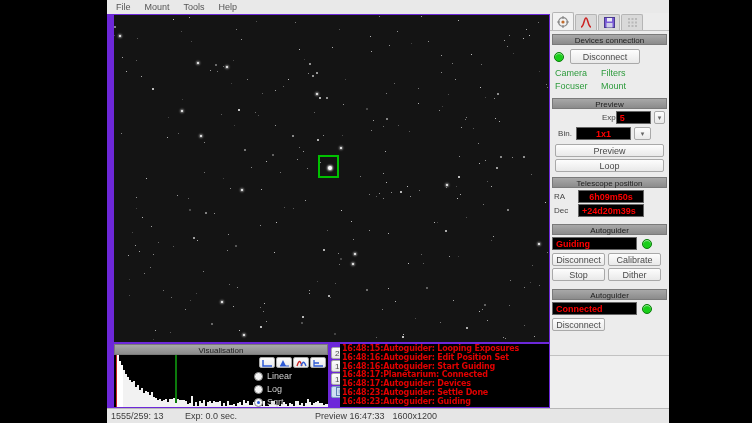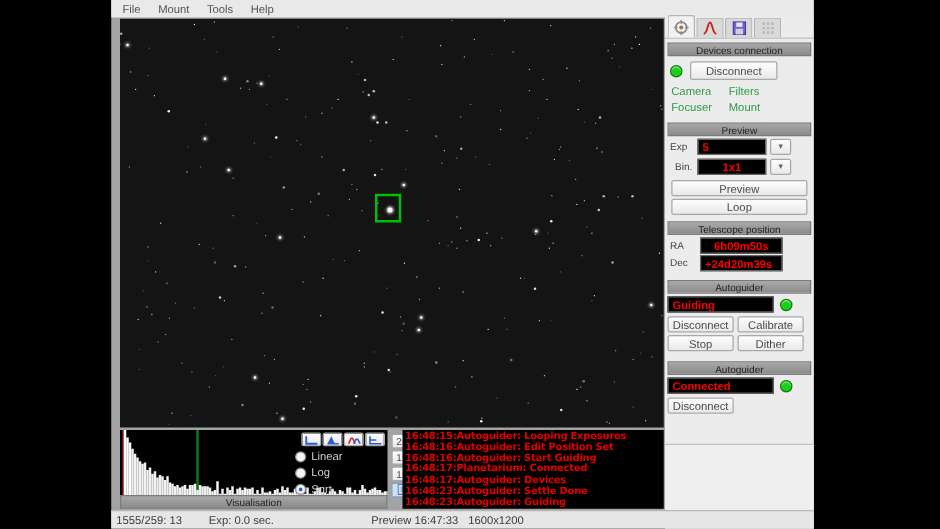--- a/index.html
+++ b/index.html
@@ -1,19 +1,19 @@
 <!DOCTYPE html>
 <html><head>
 <meta charset="utf-8">
 <style>
   * { margin:0; padding:0; box-sizing:border-box; }
   html,body { width:752px; height:423px; background:#000; overflow:hidden;
     font-family:"Liberation Sans", sans-serif; }
   #stage { position:relative; width:752px; height:423px; background:#000; }
-  #app { position:absolute; left:89px; top:0; width:562px; height:423px; background:#a3a3a3; }
+  #app { position:absolute; left:107px; top:0; width:562px; height:423px; background:#6d28d9; }
 
   
   .menubar { height:14px; display:flex; align-items:center; gap:14px; padding-left:9px;
     background:#e9e9e9; font-size:9px; color:#555; }
   .menubar span { cursor:default; }
 
   
   #image-area { position:absolute; left:7px; top:15px; width:435px; height:327px;
     background:#141414; overflow:hidden; }
   .star { position:absolute; background:#fff; border-radius:50%; }
@@ -432,21 +432,21 @@
         <button class="btn" style="width:70px;height:15px;">Disconnect</button>
       </div>
       <div class="dev-links">
         <span>Camera</span>
         <span>Filters</span>
         <span>Focuser</span>
         <span>Mount</span>
       </div>
 
       <div class="section-header" style="margin-top:5px;">Preview</div>
-      <div class="row" style="margin-top:2px;">
+      <div class="row" style="margin-top:2px;margin-left:48px;">
         <span style="width:22px;">Exp</span>
         <div class="field" style="width:55px;">5</div>
         <button class="btn drop">▾</button>
       </div>
       <div class="row" style="margin-top:3px;">
         <span style="width:22px;text-align:center;">Bin.</span>
         <div class="field" style="width:55px;text-align:center;">1x1</div>
         <button class="btn drop">▾</button>
       </div>
       <button class="btn wide-btn" style="margin-top:4px;">Preview</button>
@@ -482,20 +482,21 @@
         <div class="led"></div>
       </div>
       <div class="row" style="margin-top:3px; padding:0 2px;">
         <button class="btn half-btn">Disconnect</button>
       </div>
 
       <div class="sb-divider"></div>
     </div>
 
     <div id="vis-panel">
+      <div id="vis-title">Visualisation</div>
       <div id="histo">
         <div id="histo-red-line"></div>
         <div id="histo-green-line"></div>
         <div class="hbar" style="left: 3px; height: 52px; opacity: 1;"></div>
           <div class="hbar" style="left: 5px; height: 46.5px; opacity: 1;"></div>
           <div class="hbar" style="left: 7px; height: 41.6px; opacity: 1;"></div>
           <div class="hbar" style="left: 9px; height: 37.3px; opacity: 0.95;"></div>
           <div class="hbar" style="left: 11px; height: 33.3px; opacity: 0.95;"></div>
           <div class="hbar" style="left: 13px; height: 29.8px; opacity: 0.95;"></div>
           <div class="hbar" style="left: 15px; height: 26.7px; opacity: 0.95;"></div>
@@ -630,21 +631,20 @@
           <div class="radio-row">
             <div class="radio"></div>
             <span>Log</span>
           </div>
           <div class="radio-row">
             <div class="radio checked"></div>
             <span>Sqrt</span>
           </div>
         </div>
       </div>
-      <div id="vis-title">Visualisation</div>
     </div>
 
     <div id="zoom-col">
       <button class="btn zoom-btn">2:1</button>
       <button class="btn zoom-btn">1:1</button>
       <button class="btn zoom-btn">1:2</button>
       <button class="btn zoom-btn pressed">
         <svg width="10" height="9" viewBox="0 0 10 9">
           <rect x="0.5" y="0.5" width="9" height="8" fill="none" stroke="#5b7fb5"></rect>
           <rect x="2.5" y="2.5" width="5" height="4" fill="#9db8d8"></rect>

